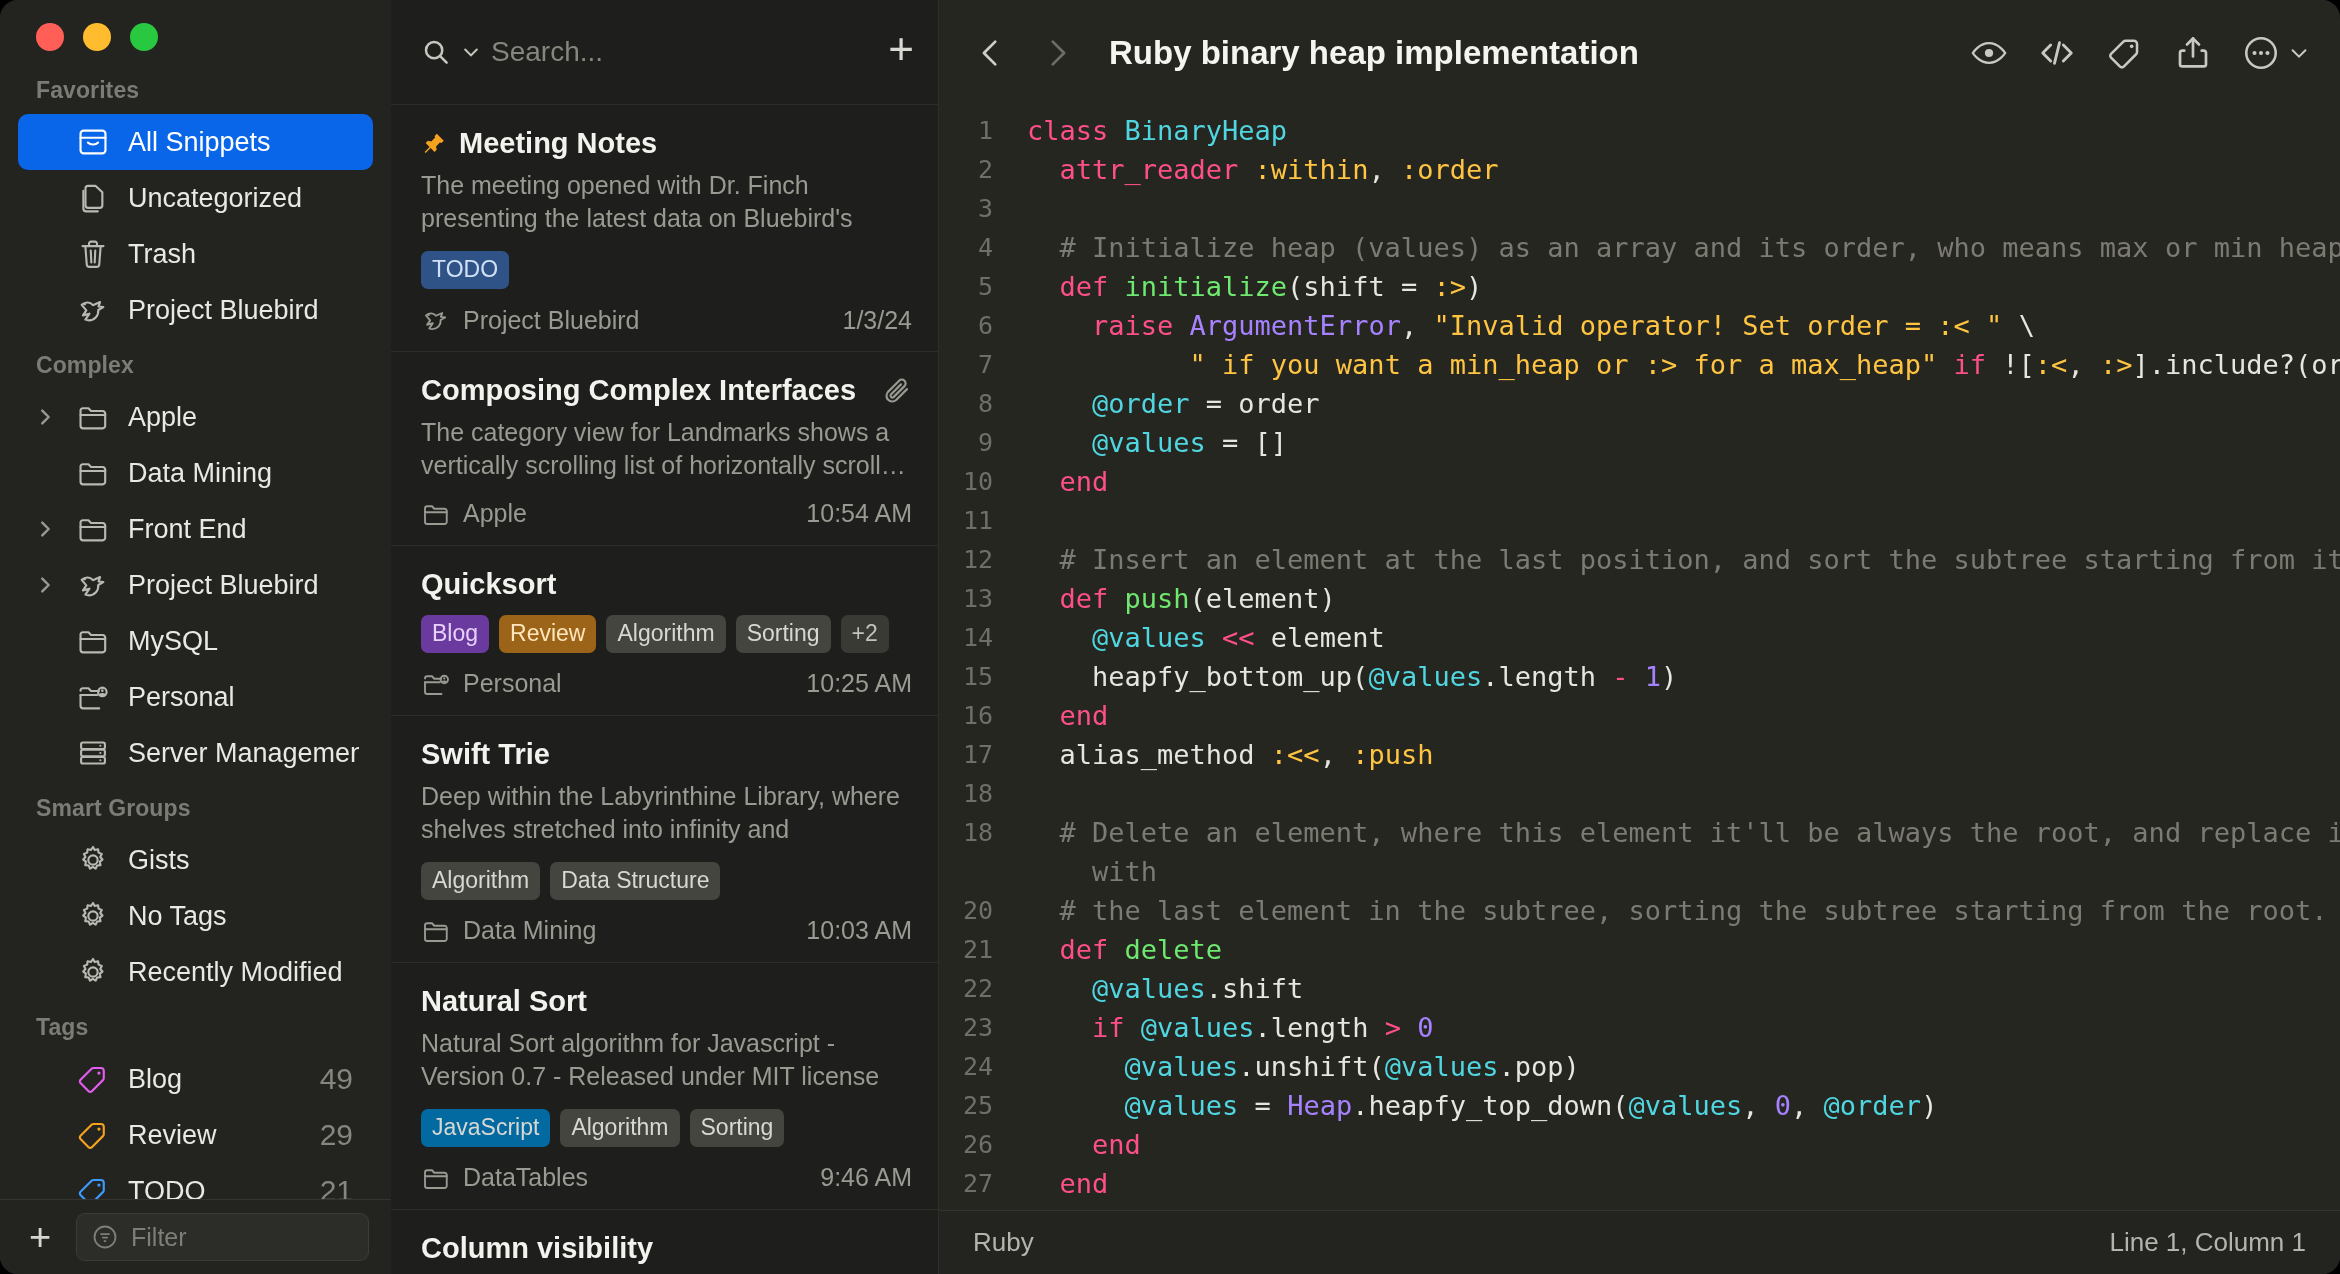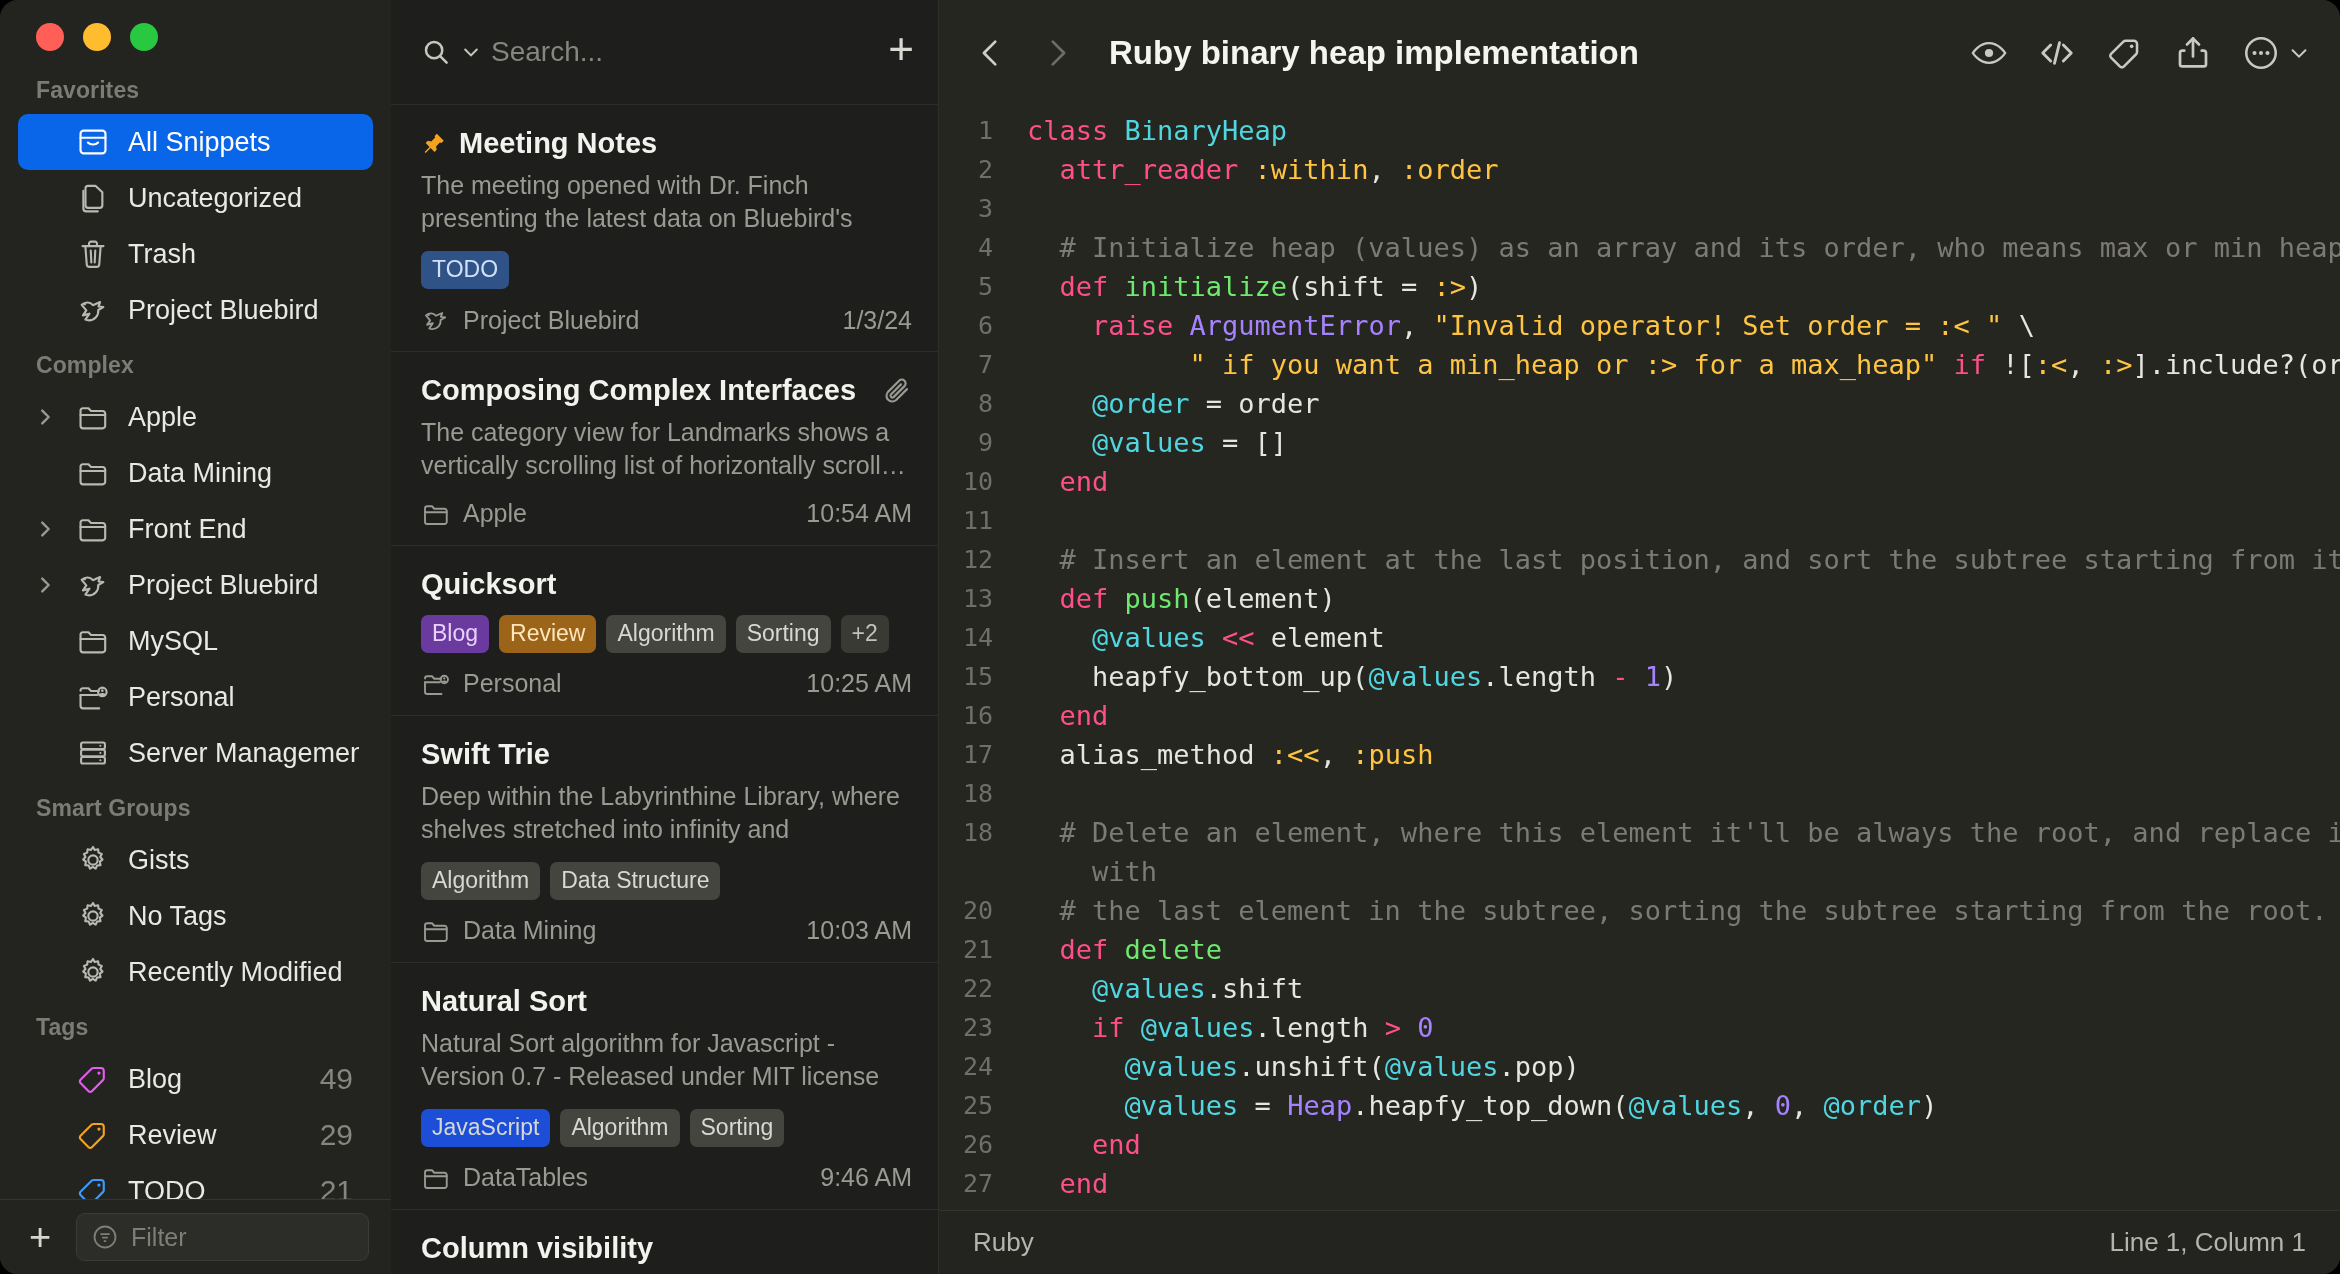--- a/index.html
+++ b/index.html
@@ -550,21 +550,21 @@
             <span class="mfolder">Data Mining</span>
             <span class="mdate">10:03 AM</span>
           </div>
         </div>
         <div class="snippet">
           <div class="snip-title-row">
             <span class="snip-title">Natural Sort</span>
           </div>
           <div class="snip-preview">Natural Sort algorithm for Javascript - Version 0.7 - Released under MIT license A…</div>
           <div class="snip-tags">
-            <span class="tagchip" style="background: #1d4ed8; color: rgb(216, 216, 210);">JavaScript</span>
+            <span class="tagchip" style="background: #0369a1; color: rgb(216, 216, 210);">JavaScript</span>
             <span class="tagchip" style="background: rgb(69, 69, 63); color: rgb(216, 216, 210);">Algorithm</span>
             <span class="tagchip" style="background: rgb(69, 69, 63); color: rgb(216, 216, 210);">Sorting</span>
           </div>
           <div class="snip-meta">
             <span>
               <svg width="30" height="30" viewBox="0 0 24 24" fill="none" stroke="#9a9a93" stroke-width="1.5" stroke-linecap="round" stroke-linejoin="round">
                 <path d="M3.2 7.6a1.8 1.8 0 0 1 1.8-1.8h3.8l1.8 2h8.2a1.8 1.8 0 0 1 1.8 1.8v8.6a1.8 1.8 0 0 1-1.8 1.8H5a1.8 1.8 0 0 1-1.8-1.8z"></path>
                 <line x1="3.2" y1="10.6" x2="20.6" y2="10.6"></line>
               </svg>
             </span>

